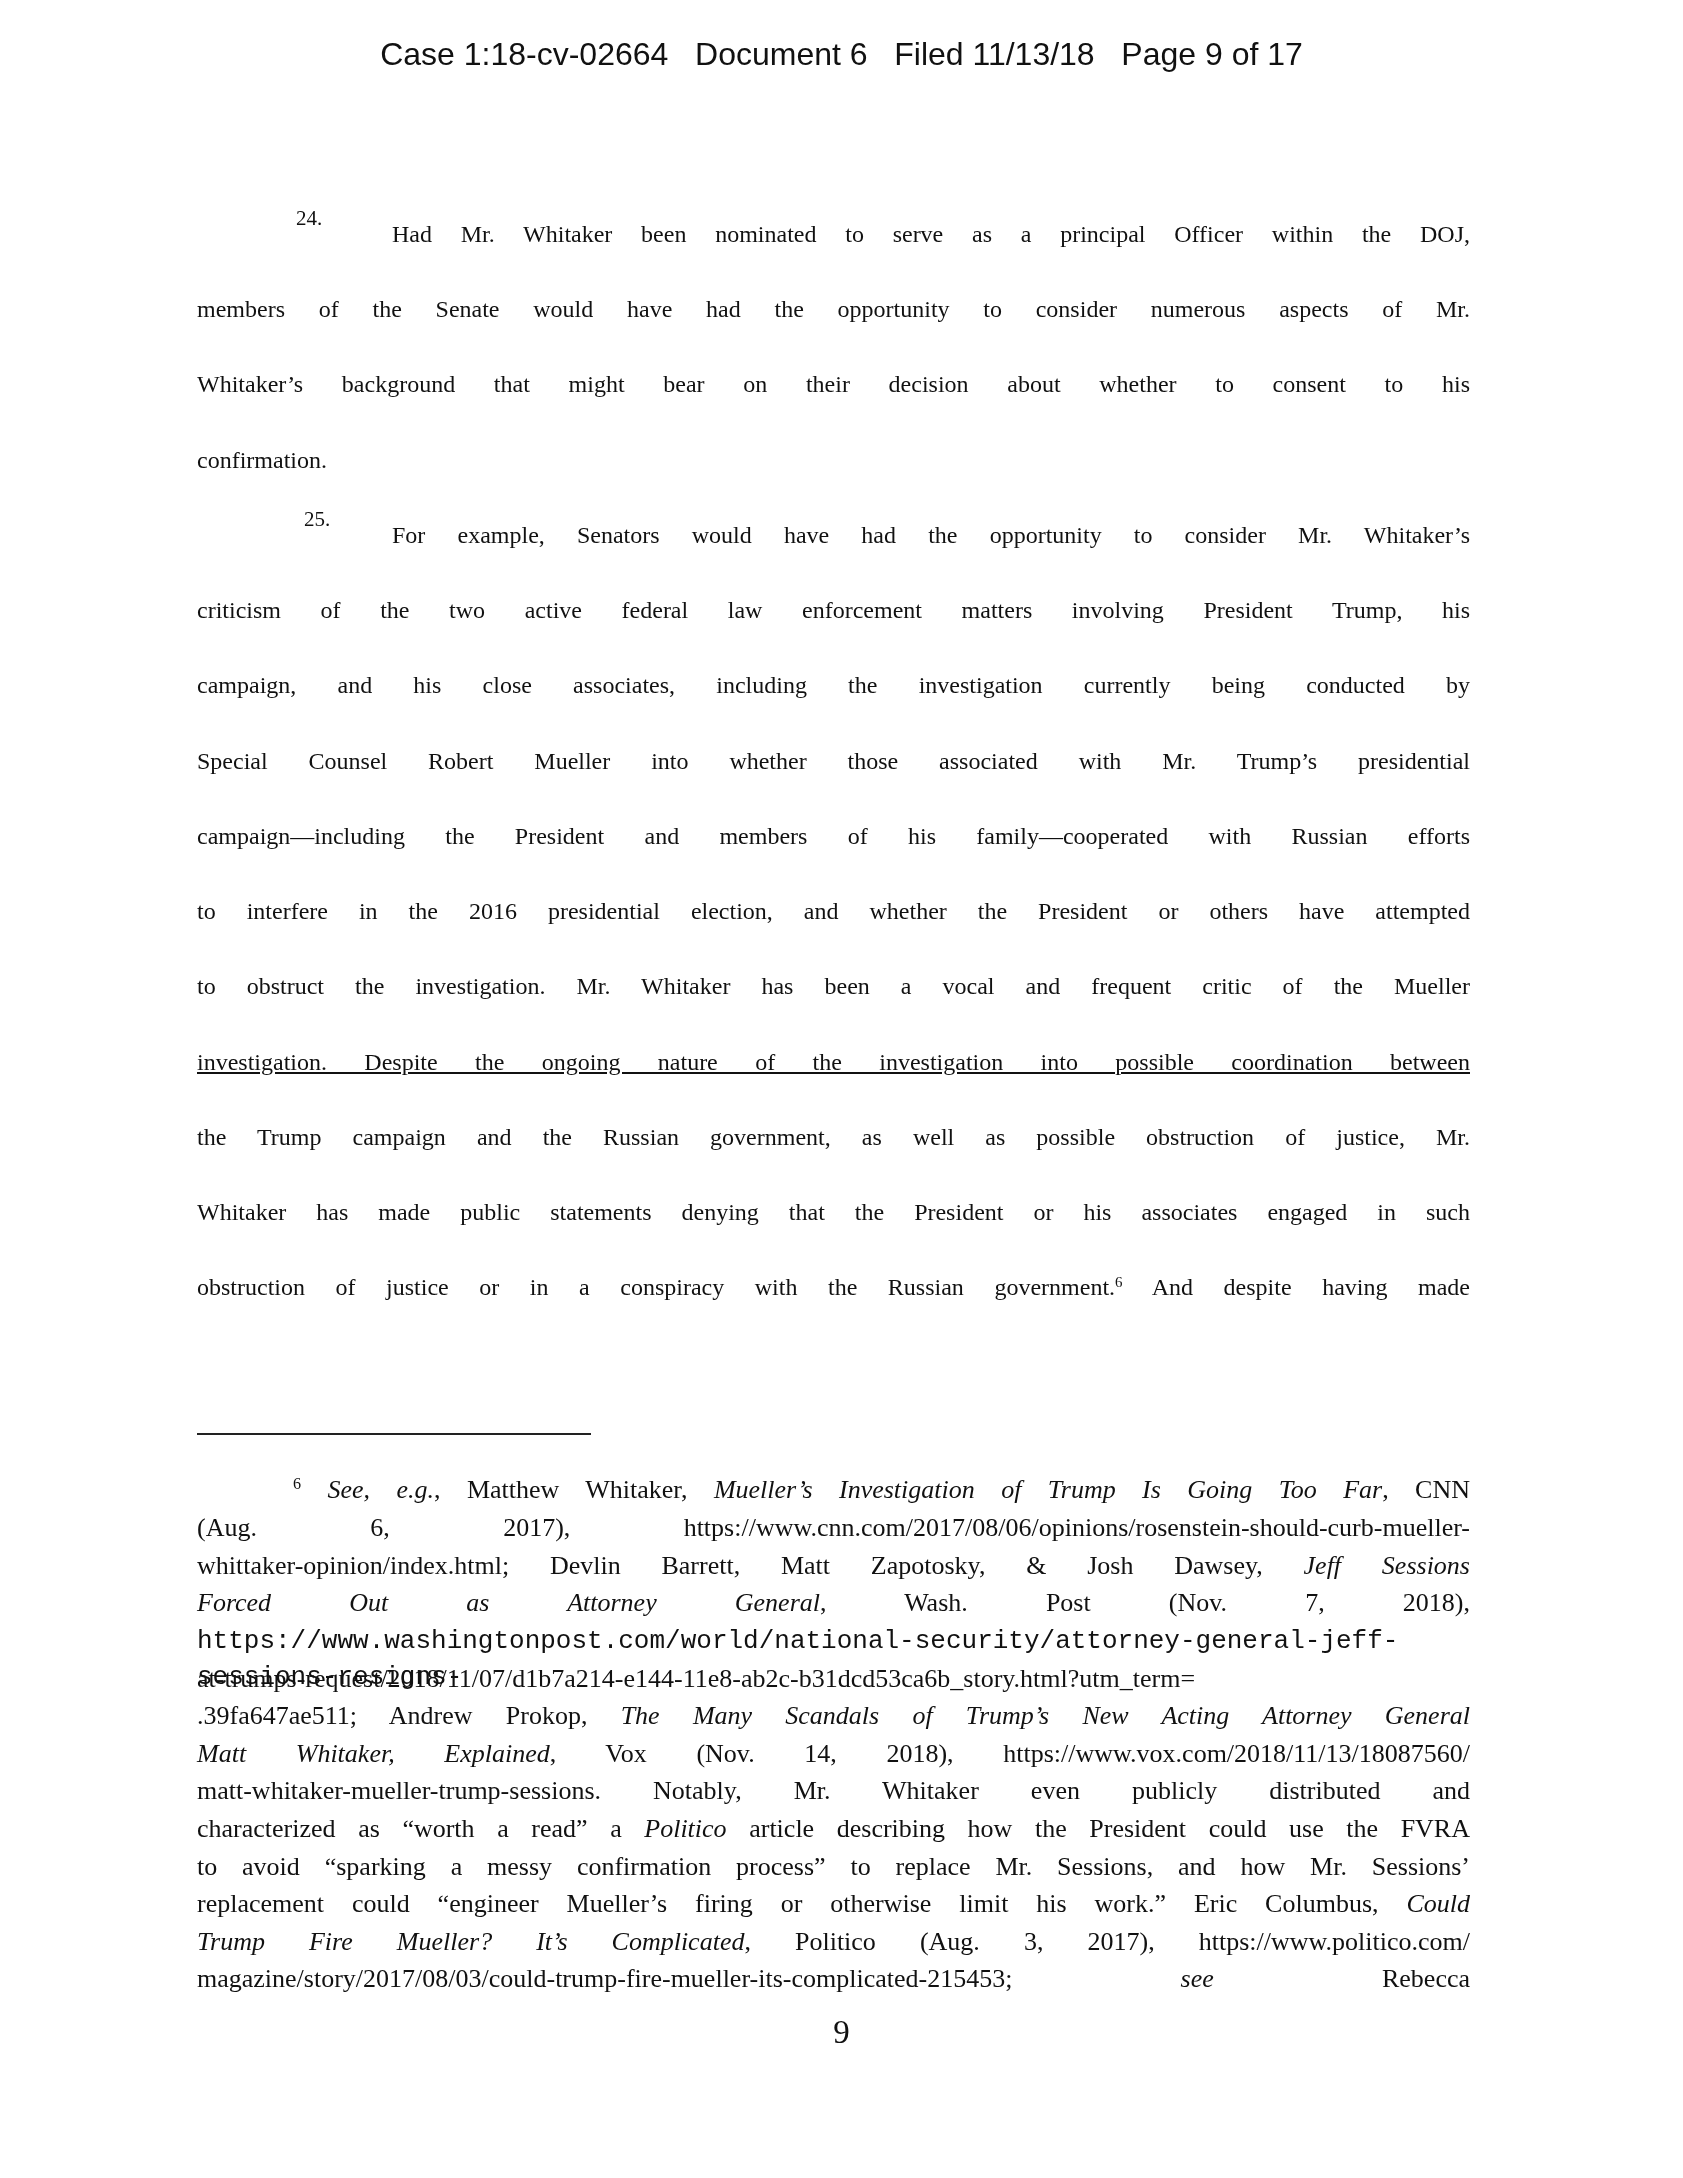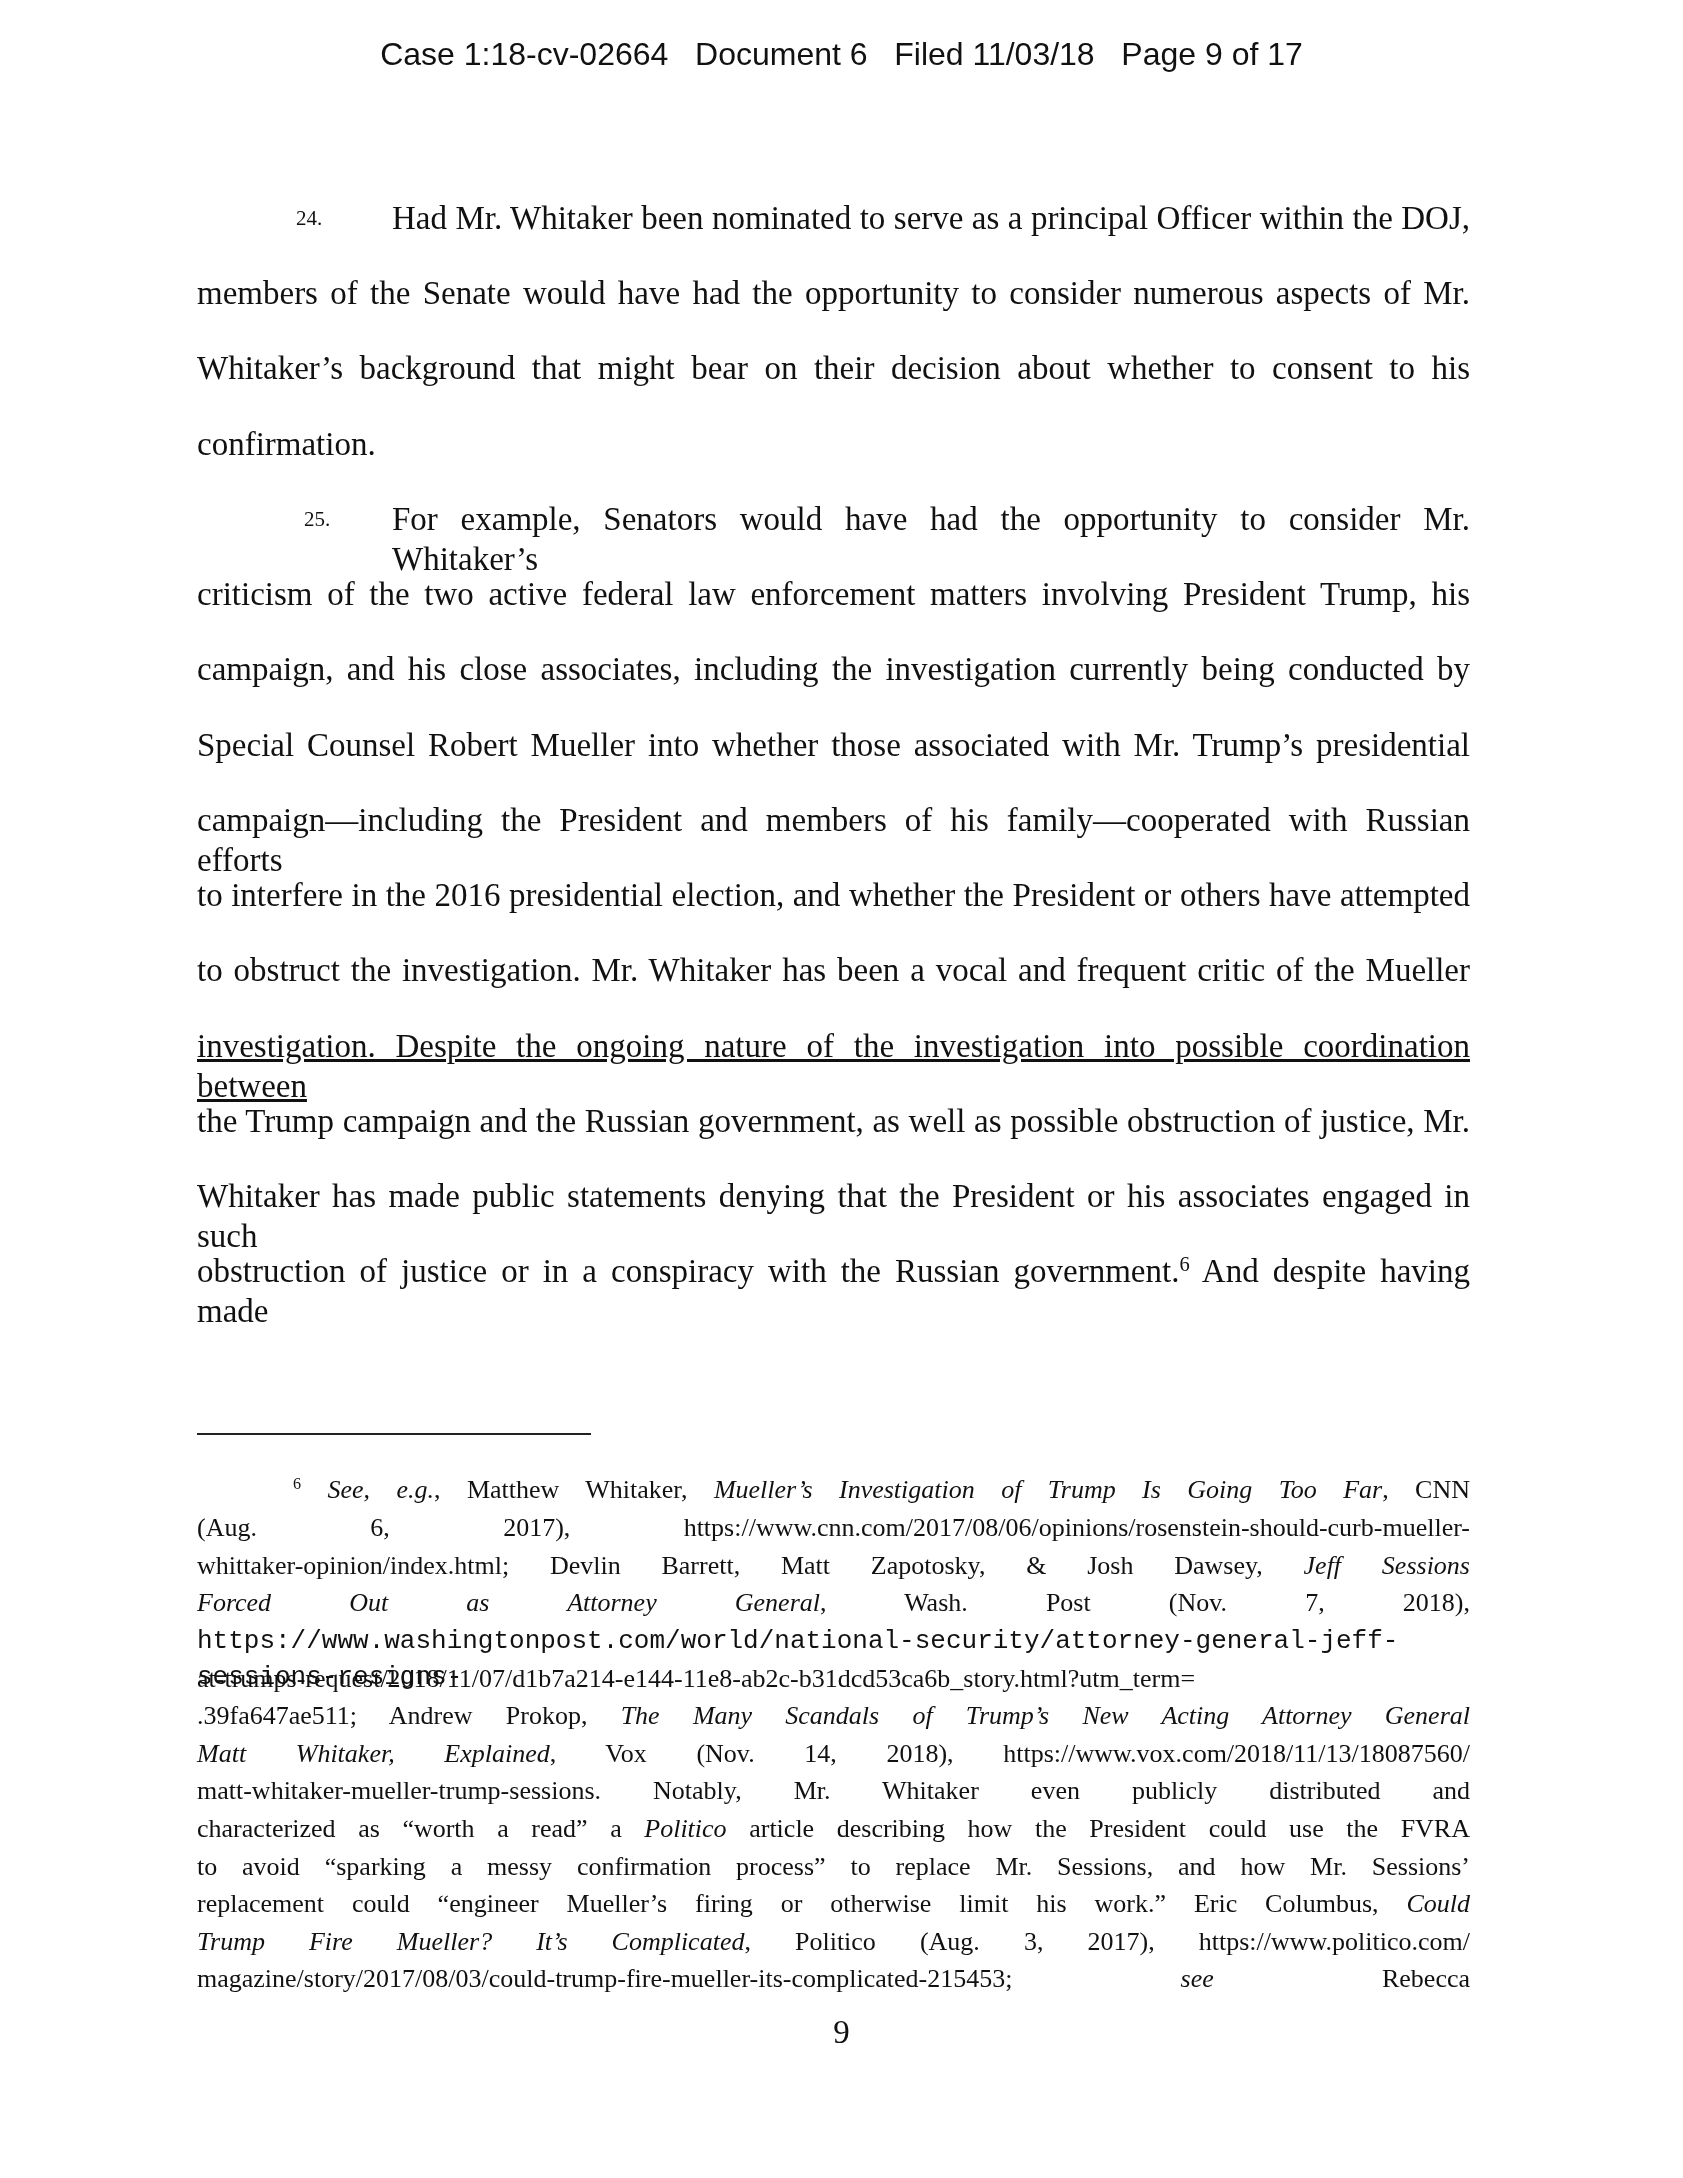--- a/index.html
+++ b/index.html
@@ -1,36 +1,36 @@
 <!DOCTYPE html>
 <html><head>
 <meta charset="utf-8">
 <style>
   html, body { margin:0; padding:0; background:#ffffff; }
   body { width:1683px; height:2178px; position:relative; overflow:hidden; color:#111; }
   .header { position:absolute; top:36px; left:0; width:1683px; text-align:center;
     font-family:"Liberation Sans", sans-serif; font-size:32px; color:#111; white-space:pre; }
   .line { position:absolute; left:197px; width:1273px; height:40px;
-    font-family:"Liberation Serif", serif; font-size:33px; line-height:40px;
-    text-align:justify; text-align-last:justify; white-space:normal; }
+    font-family:"Liberation Serif", serif; font-size:24px; line-height:40px;
+    text-align:justify; text-align-last:justify; white-space:normal;margin-top:16px; }
   .line.last { text-align-last:left; }
   .pnum { position:absolute; font-family:"Liberation Serif", serif; font-size:21px; line-height:40px; }
   .fn { position:absolute; left:197px; width:1273px; height:36px;
     font-family:"Liberation Serif", serif; font-size:26px; line-height:36px;
     text-align:justify; text-align-last:justify;margin-top:23px; }
   .rule { position:absolute; left:197px; top:1433px; width:394px; height:2px; background:#222; }
   .pageno { position:absolute; top:2014px; left:0; width:1683px; text-align:center;
     font-family:"Liberation Serif", serif; font-size:33px; }
   i { font-style:italic; }
   sup { font-size:0.62em; vertical-align:0.55em; line-height:0; }
 </style>
 </head>
 <body>
 
-<div class="header"><span>Case 1:18-cv-02664</span>   <span>Document 6</span>   <span>Filed 11/03/18</span>   <span>Page 9 of 17</span></div>
+<div class="header"><span>Case 1:18-cv-02664</span>   <span>Document 6</span>   <span>Filed 11/13/18</span>   <span>Page 9 of 17</span></div>
 
 <div>
   <span class="pnum" style="left:296px; top:198px;">24.</span>
   <div class="line" style="left:392px; width:1078px; top:198px;">Had Mr. Whitaker been nominated to serve as a principal Officer within the DOJ,</div>
   <div class="line" style="top:273px;">members of the Senate would have had the opportunity to consider numerous aspects of Mr.</div>
   <div class="line" style="top:348px;">Whitaker’s background that might bear on their decision about whether to consent to his</div>
   <div class="line last" style="top:424px;">confirmation.</div>
 </div>
 
 <div>

